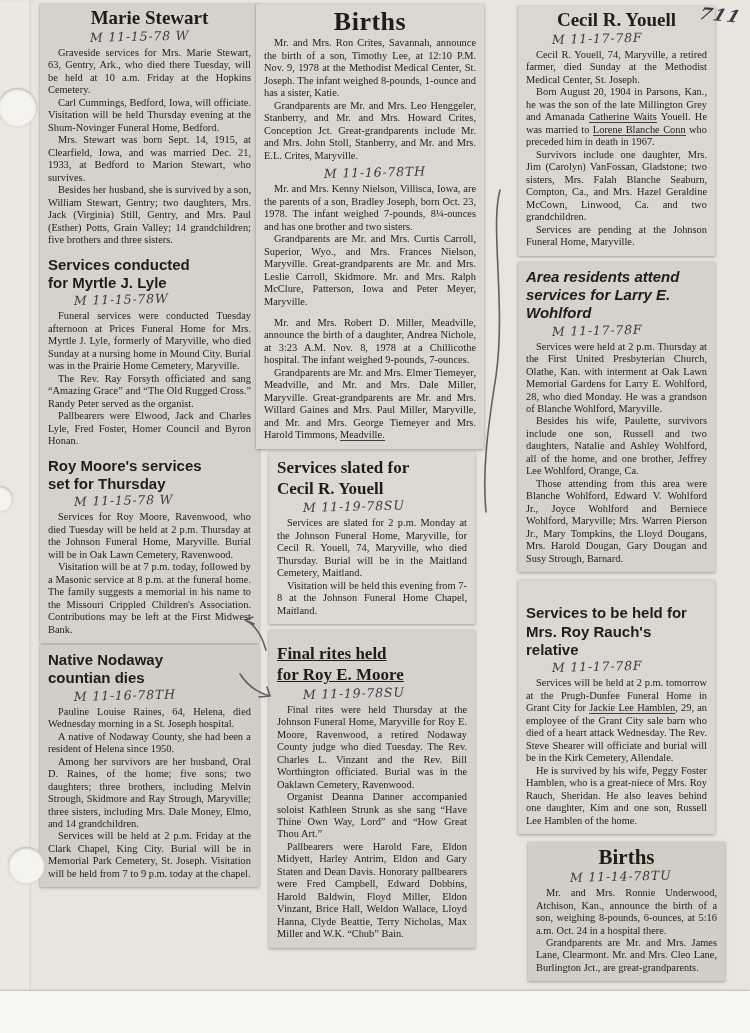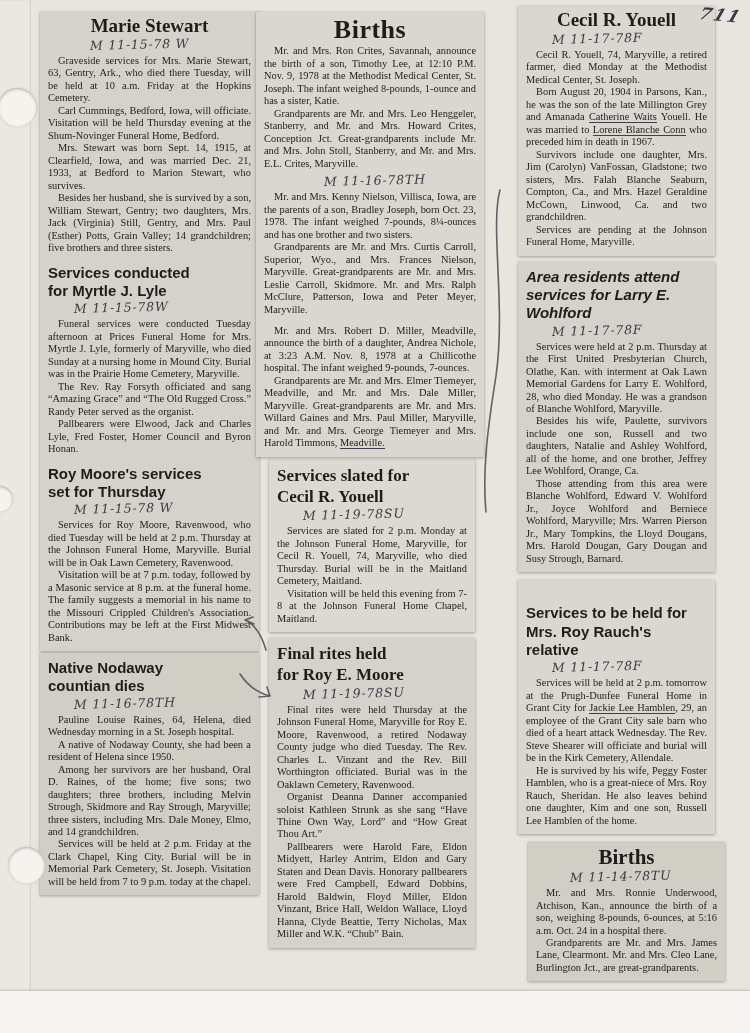--- a/index.html
+++ b/index.html
@@ -4,21 +4,21 @@
 <style>
   html,body { margin:0; padding:0; background:#b9b6b0; }
   .scan {
     position:relative; width:750px; height:1033px; overflow:hidden;
     background:#e8e5df; color:#1e1d1b;
   }
   .left-strip { position:absolute; left:0; top:0; width:31px; height:992px;
     background:#ebe8e2; box-shadow: inset -1px 0 2px rgba(0,0,0,0.10); z-index:0; }
   .bottom-strip { position:absolute; left:0; top:991px; width:750px; height:42px;
     background:#f7f5f1; box-shadow:0 -1px 2px rgba(0,0,0,0.18); z-index:5; }
-  .col { position:absolute; top:12px; z-index:1; }
+  .col { position:absolute; top:4px; z-index:1; }
   .col-left  { left:40px;  width:219px; }
   .col-mid   { left:256px; width:228px; }
   .col-right { left:518px; top:6px; width:197px; }
   .clipping {
     background:#d8d5ce; padding:4px 8px 7px;
     box-shadow:0 1px 3px rgba(60,55,45,0.38), 0 0 1px rgba(0,0,0,0.2);
   }
   .tone-a { background:#dad7d0; }
   .tone-b { background:#d5d2cb; }
   .tone-c { background:#d1cec6; }
@@ -124,36 +124,36 @@
       <div class="subhead serif" style="margin-top:2px;">
         <div>Services slated for</div>
         <div>Cecil R. Youell</div>
       </div>
       <div class="hand note">M 11-19-78SU</div>
       <p class="para">Services are slated for 2 p.m. Monday at the Johnson Funeral Home, Maryville, for Cecil R. Youell, 74, Maryville, who died Thursday. Burial will be in the Maitland Cemetery, Maitland.</p>
       <p class="para">Visitation will be held this evening from 7-8 at the Johnson Funeral Home Chapel, Maitland.</p>
     </article>
 
     <article class="clipping tone-b inset-mid" style="margin-top:6px;">
-      <div class="subhead serif" style="margin-top:2px;">
+      <div class="subhead serif" style="margin-top:10px;text-decoration:underline;">
         <div>Final rites held</div>
         <div>for Roy E. Moore</div>
       </div>
       <div class="hand note">M 11-19-78SU</div>
       <p class="para">Final rites were held Thursday at the Johnson Funeral Home, Maryville for Roy E. Moore, Ravenwood, a retired Nodaway County judge who died Tuesday. The Rev. Charles L. Vinzant and the Rev. Bill Worthington officiated. Burial was in the Oaklawn Cemetery, Ravenwood.</p>
       <p class="para">Organist Deanna Danner accompanied soloist Kathleen Strunk as she sang “Have Thine Own Way, Lord” and “How Great Thou Art.”</p>
       <p class="para">Pallbearers were Harold Fare, Eldon Midyett, Harley Antrim, Eldon and Gary Staten and Dean Davis. Honorary pallbearers were Fred Campbell, Edward Dobbins, Harold Baldwin, Floyd Miller, Eldon Vinzant, Brice Hall, Weldon Wallace, Lloyd Hanna, Clyde Beattie, Terry Nicholas, Max Miller and W.K. “Chub” Bain.</p>
     </article>
   </div>
 
   <div class="col col-right">
     <article class="clipping tone-a">
       <h2 class="headline md">Cecil R. Youell</h2>
       <div class="hand note">M 11-17-78F</div>
-      <p class="para">Cecil R. Youell, 74, Maryville, a retired farmer, died Monday at the Methodist Medical Center, St. Joseph.</p>
+      <p class="para">Cecil R. Youell, 74, Maryville, a retired farmer, died Sunday at the Methodist Medical Center, St. Joseph.</p>
       <p class="para"><span>Born August 20, 1904 in Parsons, Kan., he was the son of the late Millington Grey and Amanada </span><span class="u">Catherine Waits</span><span> Youell. He was married to </span><span class="u">Lorene Blanche Conn</span><span> who preceded him in death in 1967.</span></p>
       <p class="para">Survivors include one daughter, Mrs. Jim (Carolyn) VanFossan, Gladstone; two sisters, Mrs. Falah Blanche Seaburn, Compton, Ca., and Mrs. Hazel Geraldine McCown, Linwood, Ca. and two grandchildren.</p>
       <p class="para">Services are pending at the Johnson Funeral Home, Maryville.</p>
     </article>
 
     <article class="clipping tone-b" style="margin-top:6px;">
       <div class="subhead sans" style="margin-top:2px;font-style:italic;">
         <div>Area residents attend</div>
         <div>services for Larry E. Wohlford</div>
       </div>

